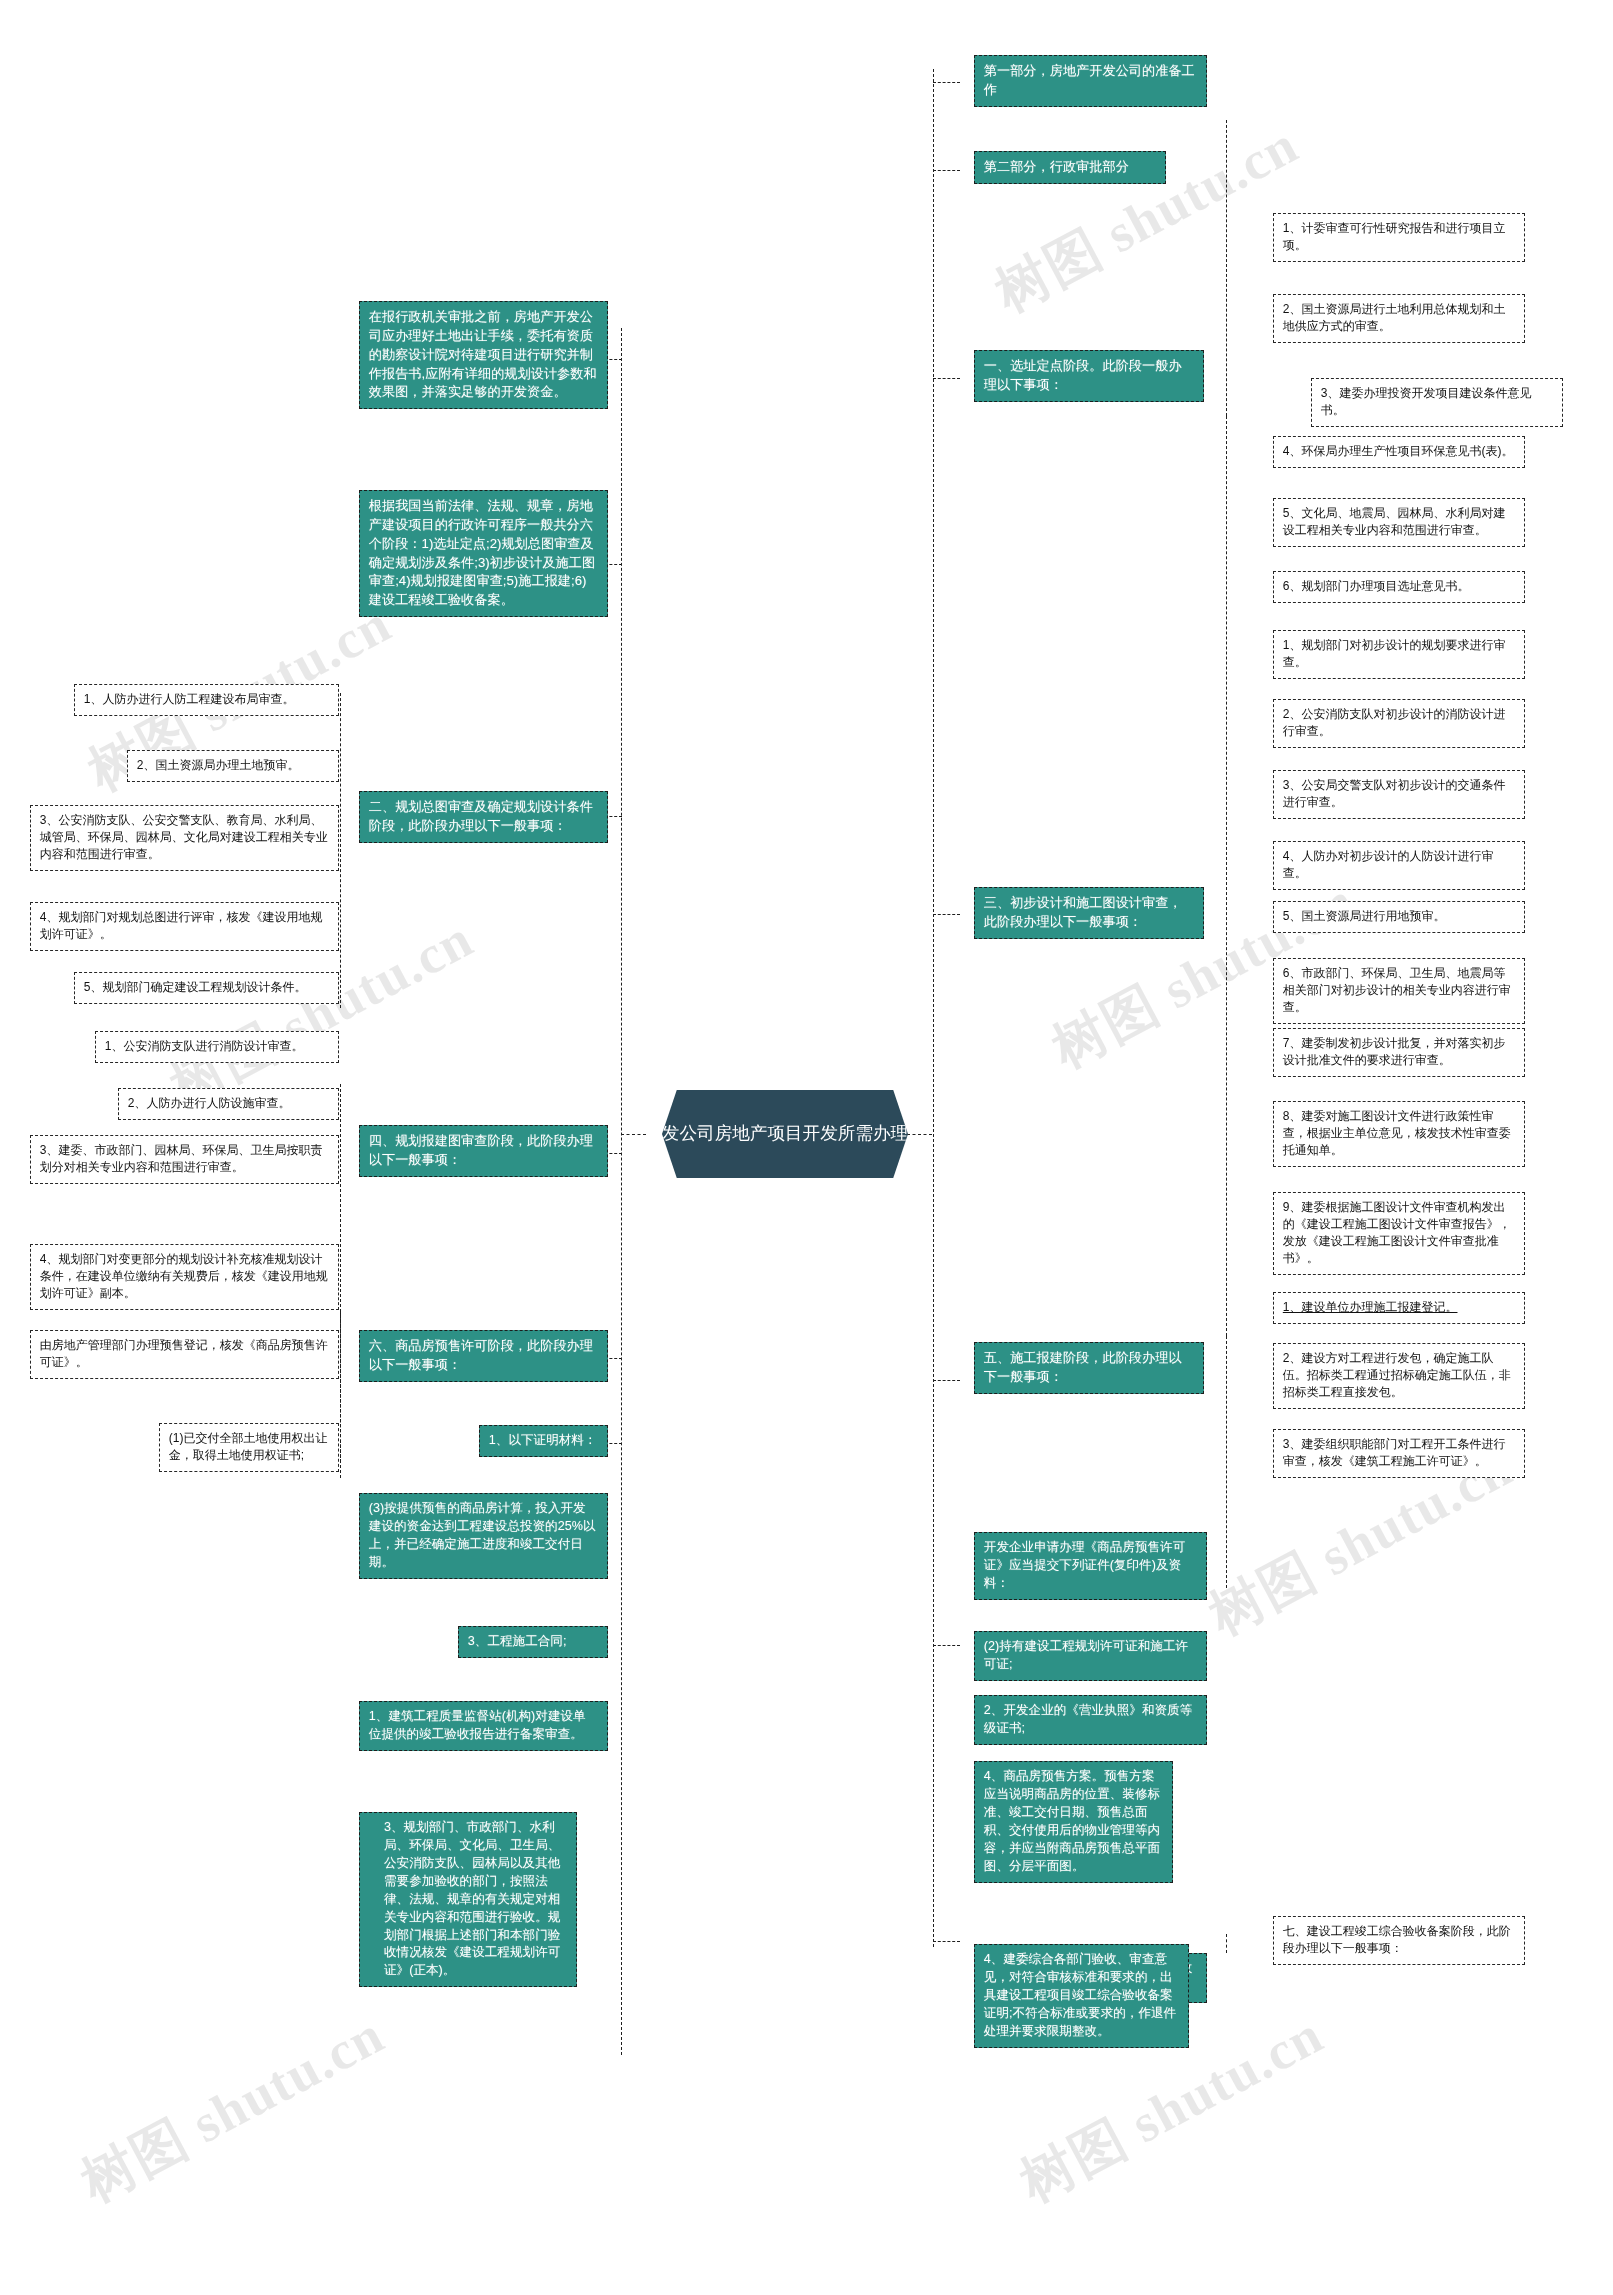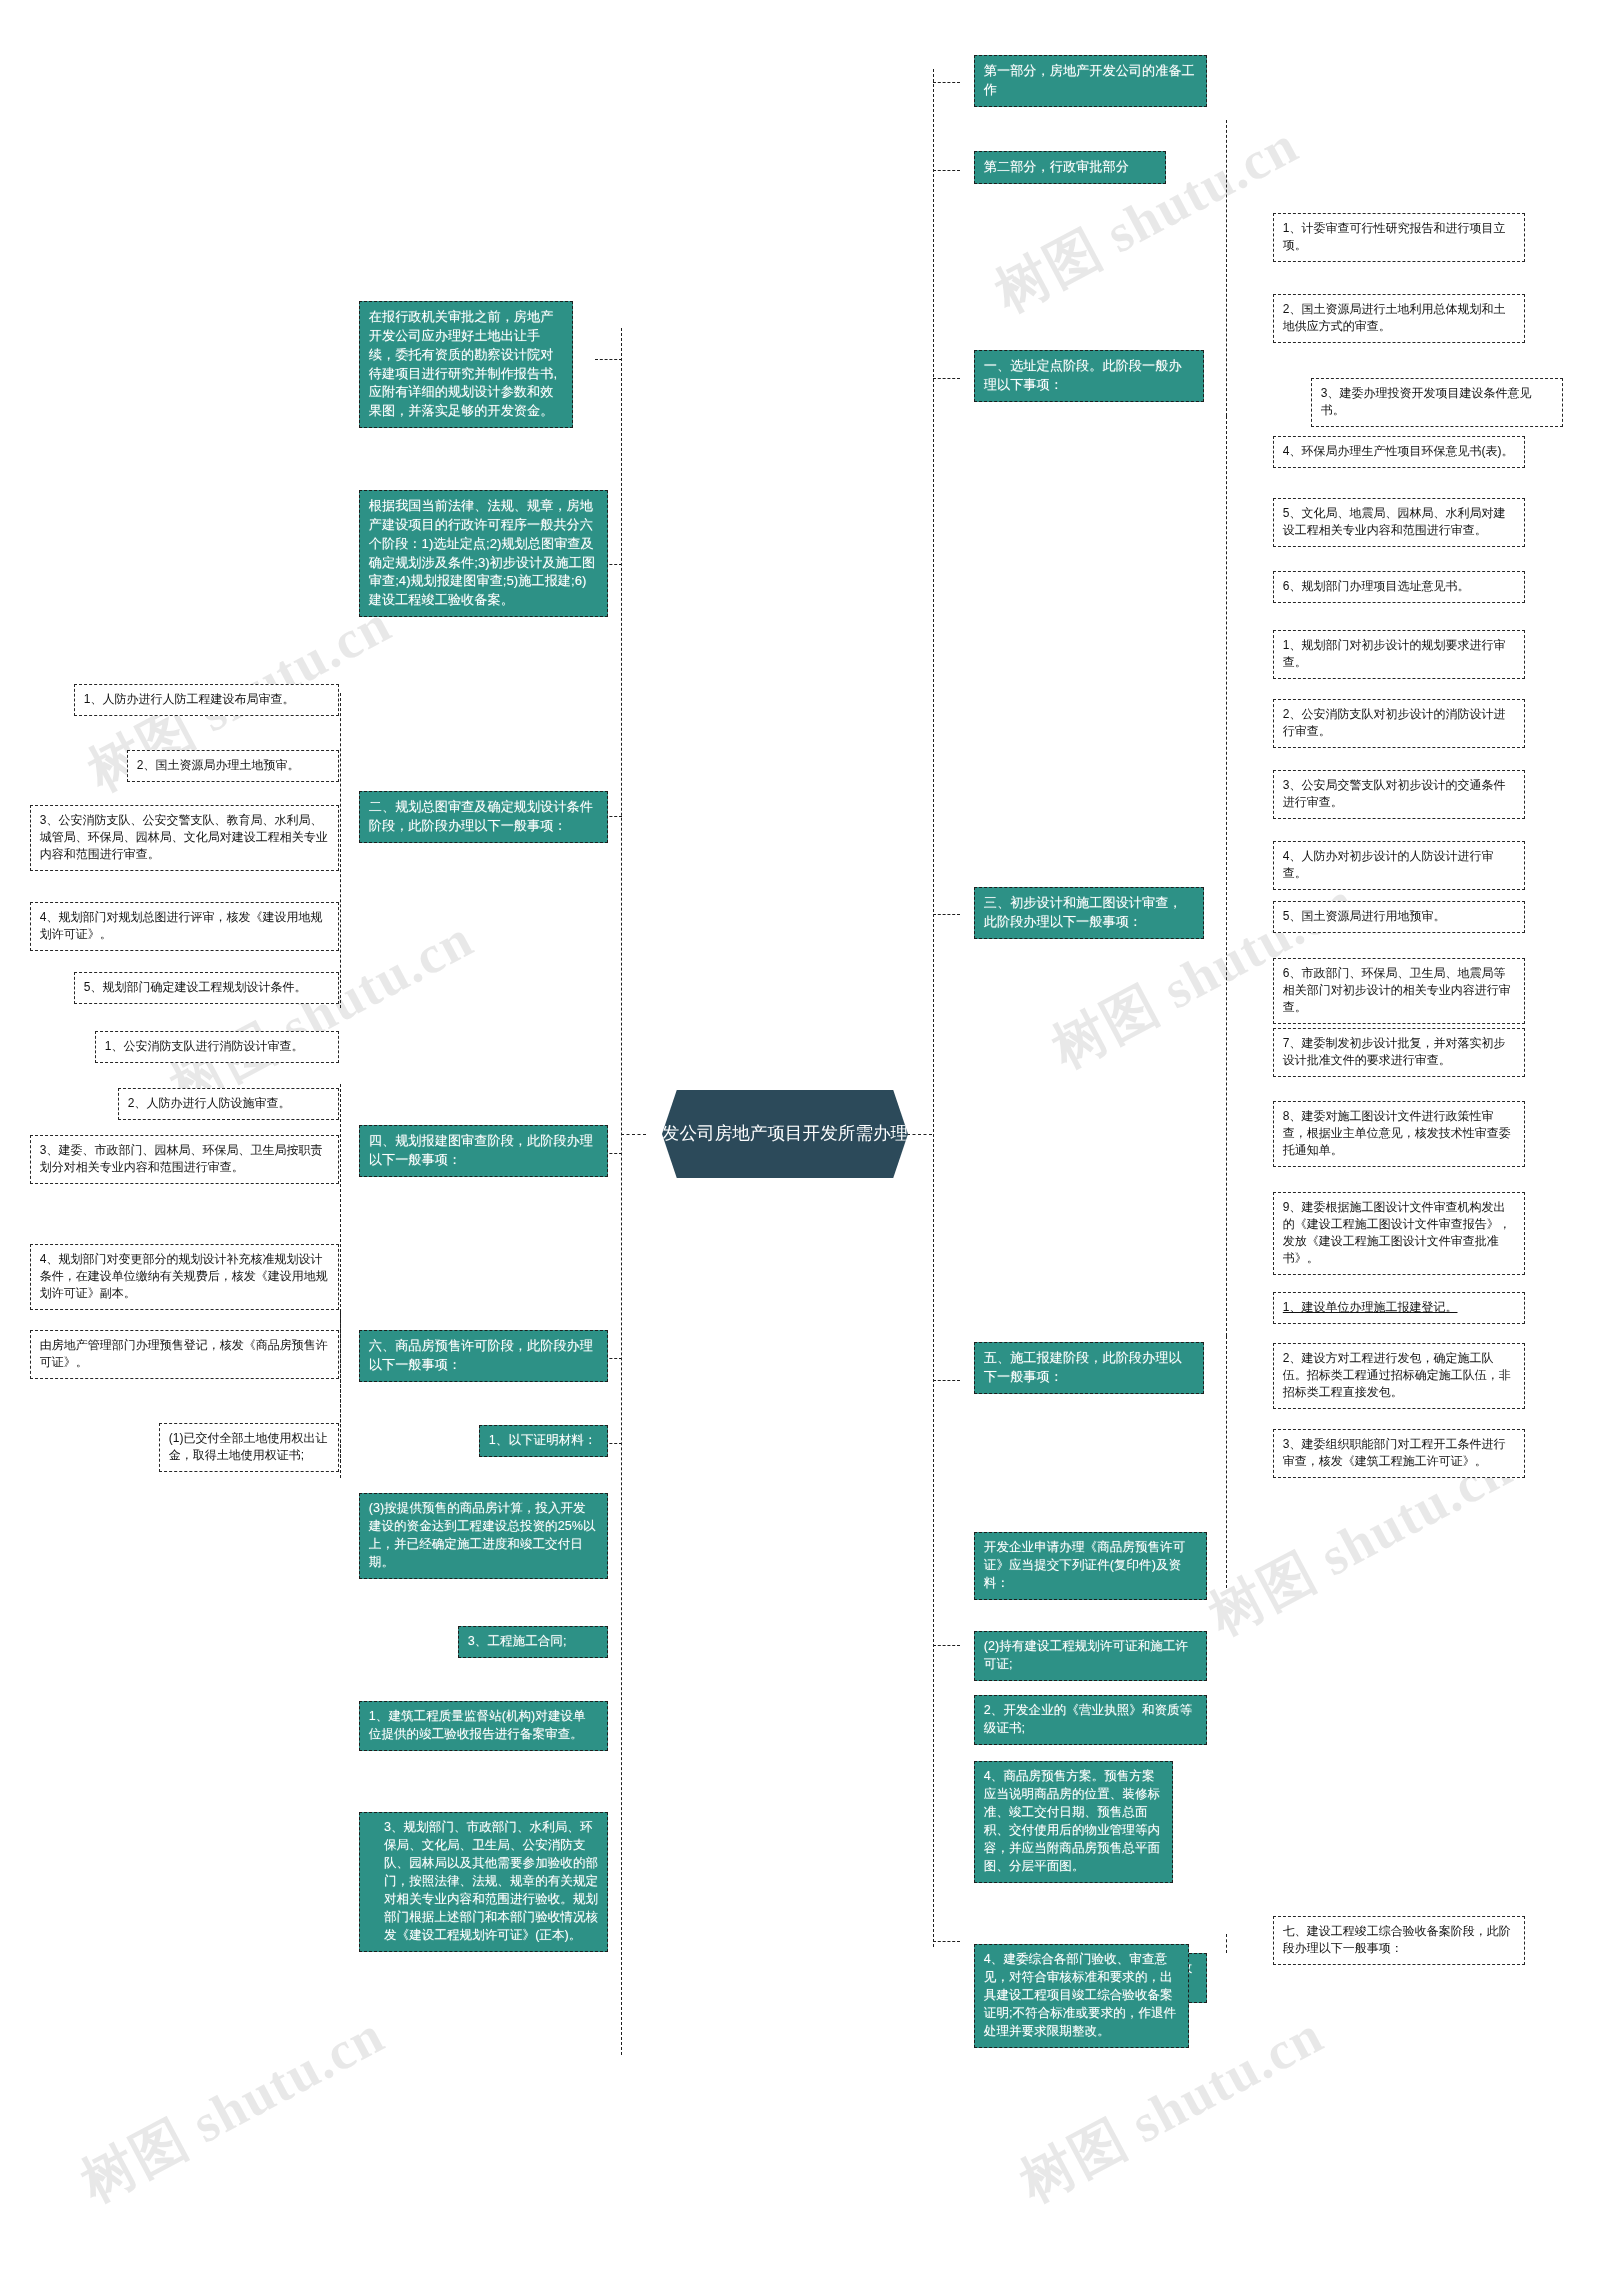--- a/index.html
+++ b/index.html
@@ -163,21 +163,21 @@
 
   <div class="node green fs-20" style="left:974px; top:1532px; width:233px;">开发企业申请办理《商品房预售许可证》应当提交下列证件(复印件)及资料：</div>
   <div class="node green fs-20" style="left:974px; top:1631px; width:233px;">(2)持有建设工程规划许可证和施工许可证;</div>
   <div class="node green fs-20" style="left:974px; top:1695px; width:233px;">2、开发企业的《营业执照》和资质等级证书;</div>
   <div class="node green fs-20" style="left:974px; top:1761px; width:199px;">4、商品房预售方案。预售方案应当说明商品房的位置、装修标准、竣工交付日期、预售总面积、交付使用后的物业管理等内容，并应当附商品房预售总平面图、分层平面图。</div>
   <div class="node green fs-20" style="left:974px; top:1953px; width:233px;">2、财政部门对建设项目应缴纳的行政事业性收费和基金进行核实验收。</div>
   <div class="node green fs-20" style="left:974px; top:1944px; width:215px;">4、建委综合各部门验收、审查意见，对符合审核标准和要求的，出具建设工程项目竣工综合验收备案证明;不符合标准或要求的，作退件处理并要求限期整改。</div>
 
   <div class="node white fs-19" style="left:1273px; top:1916px; width:252px;">七、建设工程竣工综合验收备案阶段，此阶段办理以下一般事项：</div>
 
-  <div class="node green fs-21" style="left:359px; top:301px; width:214px;">在报行政机关审批之前，房地产开发公司应办理好土地出让手续，委托有资质的勘察设计院对待建项目进行研究并制作报告书,应附有详细的规划设计参数和效果图，并落实足够的开发资金。</div>
+  <div class="node green fs-21" style="left:359px; top:301px; width:249px;">在报行政机关审批之前，房地产开发公司应办理好土地出让手续，委托有资质的勘察设计院对待建项目进行研究并制作报告书,应附有详细的规划设计参数和效果图，并落实足够的开发资金。</div>
   <div class="node green fs-21" style="left:359px; top:490px; width:249px;">根据我国当前法律、法规、规章，房地产建设项目的行政许可程序一般共分六个阶段：1)选址定点;2)规划总图审查及确定规划涉及条件;3)初步设计及施工图审查;4)规划报建图审查;5)施工报建;6)建设工程竣工验收备案。</div>
 
   <div class="node green fs-21" style="left:359px; top:791px; width:249px;">二、规划总图审查及确定规划设计条件阶段，此阶段办理以下一般事项：</div>
 
   <div class="node white fs-19" style="left:74px; top:684px; width:265px;">1、人防办进行人防工程建设布局审查。</div>
   <div class="node white fs-19" style="left:127px; top:750px; width:212px;">2、国土资源局办理土地预审。</div>
   <div class="node white fs-19" style="left:30px; top:805px; width:309px;">3、公安消防支队、公安交警支队、教育局、水利局、城管局、环保局、园林局、文化局对建设工程相关专业内容和范围进行审查。</div>
   <div class="node white fs-19" style="left:30px; top:896px; width:309px;margin-top:6px;">4、规划部门对规划总图进行评审，核发《建设用地规划许可证》。</div>
   <div class="node white fs-19" style="left:74px; top:972px; width:265px;">5、规划部门确定建设工程规划设计条件。</div>
 
@@ -191,16 +191,16 @@
   <div class="node green fs-21" style="left:359px; top:1330px; width:249px;">六、商品房预售许可阶段，此阶段办理以下一般事项：</div>
   <div class="node white fs-19" style="left:30px; top:1330px; width:309px;">由房地产管理部门办理预售登记，核发《商品房预售许可证》。</div>
 
   <div class="node green fs-20" style="left:479px; top:1425px; width:129px;">1、以下证明材料：</div>
   <div class="node white fs-19" style="left:159px; top:1423px; width:180px;">(1)已交付全部土地使用权出让金，取得土地使用权证书;</div>
   <div class="node green fs-20" style="left:359px; top:1493px; width:249px;">(3)按提供预售的商品房计算，投入开发建设的资金达到工程建设总投资的25%以上，并已经确定施工进度和竣工交付日期。</div>
 
   <div class="node green fs-20" style="left:458px; top:1626px; width:150px;">3、工程施工合同;</div>
 
   <div class="node green fs-20" style="left:359px; top:1701px; width:249px;">1、建筑工程质量监督站(机构)对建设单位提供的竣工验收报告进行备案审查。</div>
-  <div class="node green fs-20" style="left:359px; top:1812px; width:249px;padding-left:24px;">3、规划部门、市政部门、水利局、环保局、文化局、卫生局、公安消防支队、园林局以及其他需要参加验收的部门，按照法律、法规、规章的有关规定对相关专业内容和范围进行验收。规划部门根据上述部门和本部门验收情况核发《建设工程规划许可证》(正本)。</div>
+  <div class="node green fs-20" style="left:359px; top:1812px; width:218px;padding-left:24px;">3、规划部门、市政部门、水利局、环保局、文化局、卫生局、公安消防支队、园林局以及其他需要参加验收的部门，按照法律、法规、规章的有关规定对相关专业内容和范围进行验收。规划部门根据上述部门和本部门验收情况核发《建设工程规划许可证》(正本)。</div>
 
 </div>
 
 
 </body></html>

